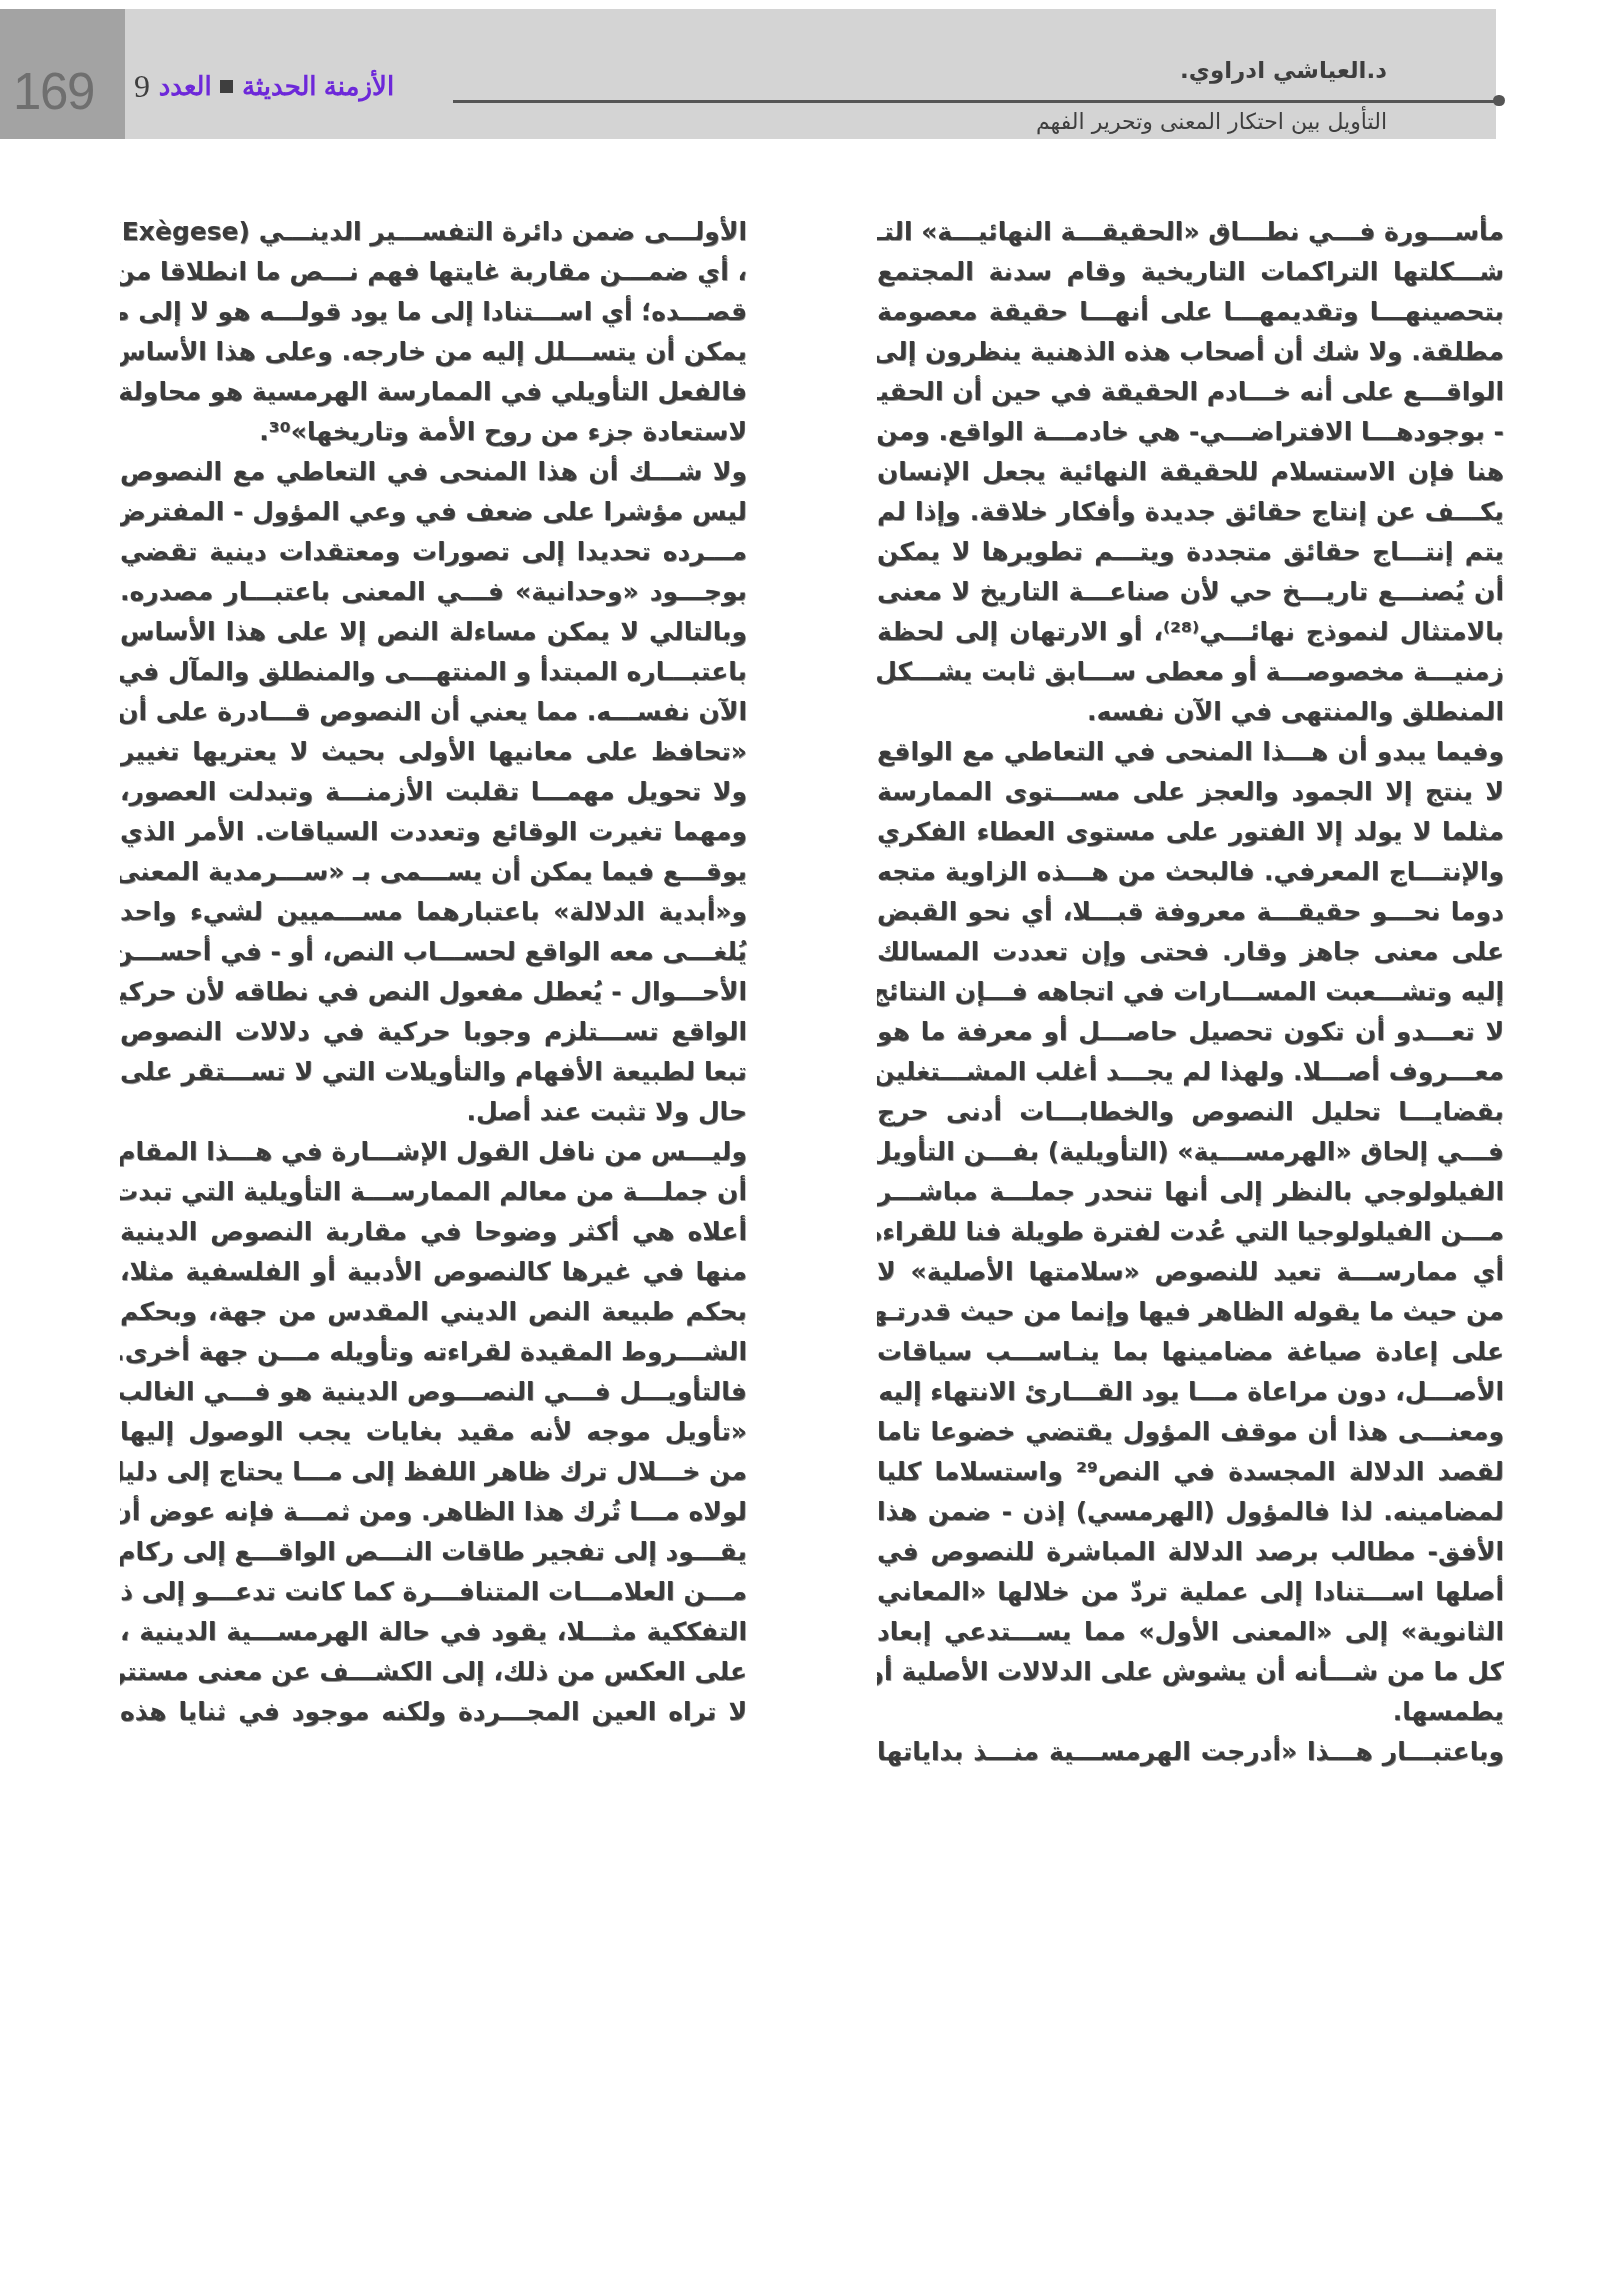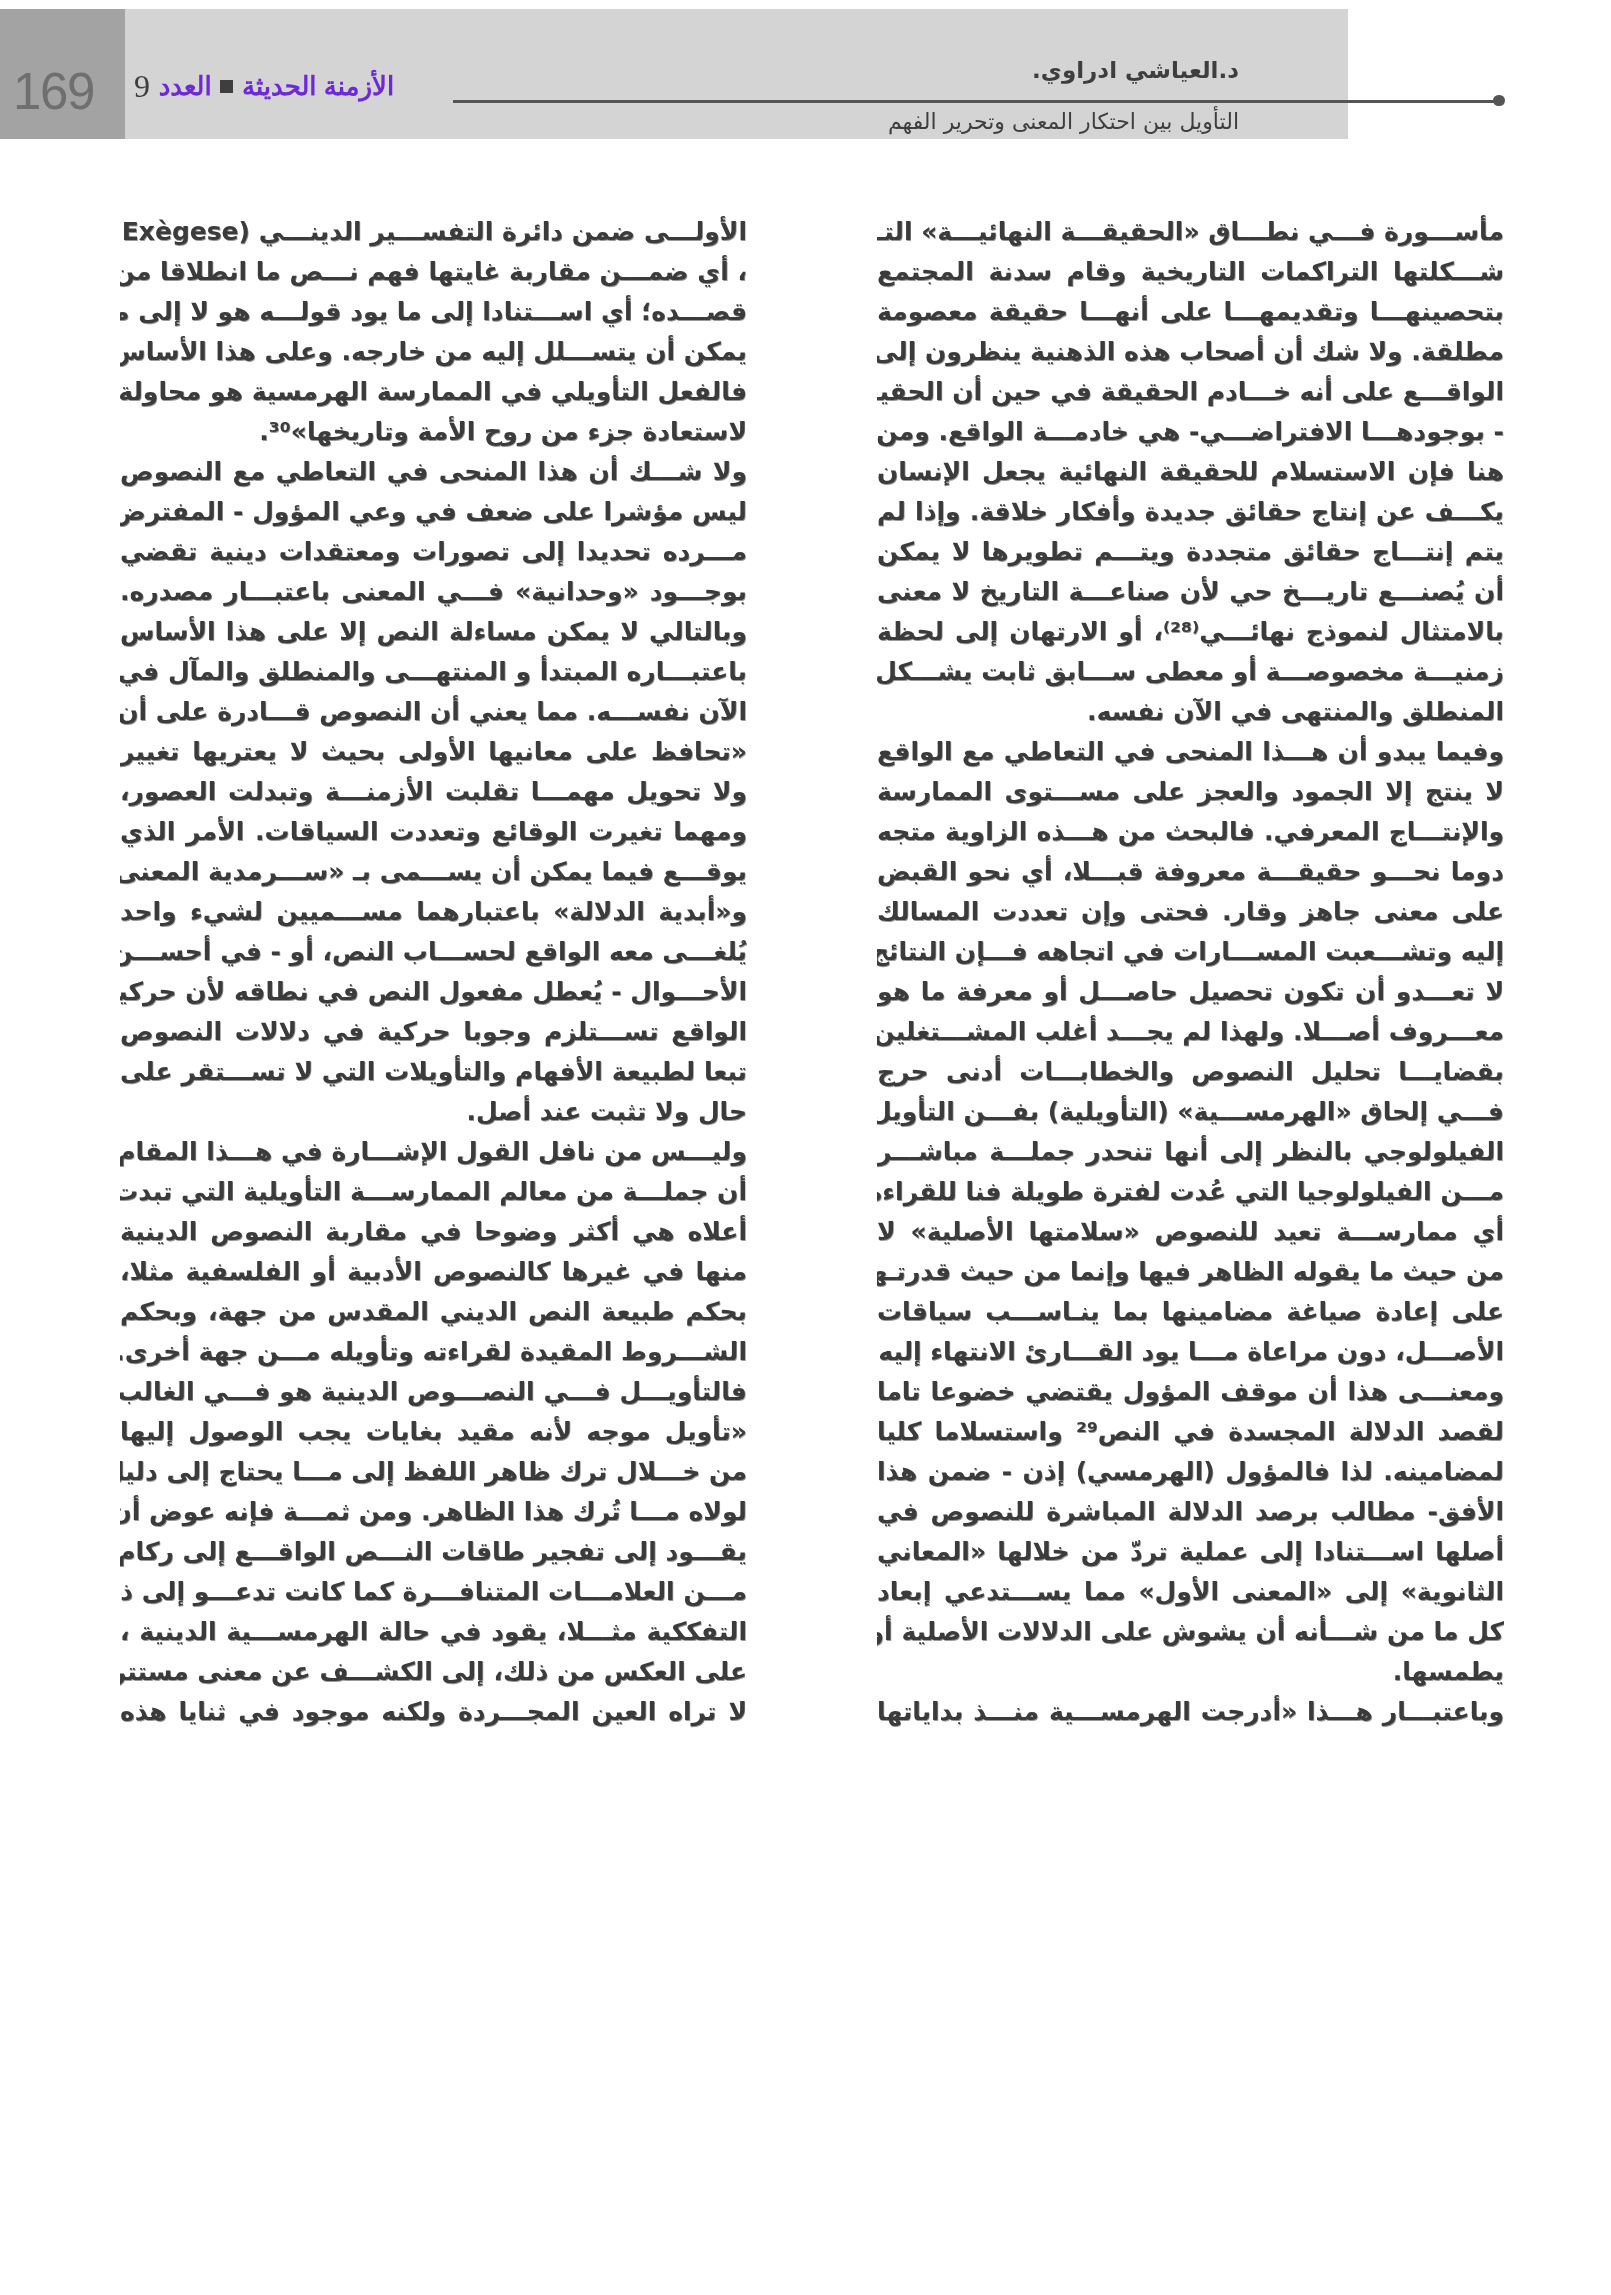--- a/index.html
+++ b/index.html
@@ -13,21 +13,21 @@
       position: relative;
       overflow: hidden;
       font-family: "DejaVu Sans", sans-serif;
       color: #3a3a3a;
     }
     
     .header-band {
       position: absolute;
       left: 0;
       top: 8.7px;
-      width: 1348px;
+      width: 1496px;
       height: 130px;
       background: #d4d4d4;
       direction: ltr;
     }
     .page-number-block {
       position: absolute;
       left: 0;
       top: 0;
       width: 125px;
       height: 130px;
@@ -169,20 +169,21 @@
     <span class="line">- بوجودهـــا الافتراضـــي- هي خادمـــة الواقع. ومن</span>
     <span class="line">هنا فإن الاستسلام للحقيقة النهائية يجعل الإنسان</span>
     <span class="line">يكـــف عن إنتاج حقائق جديدة وأفكار خلاقة. وإذا لم</span>
     <span class="line">يتم إنتـــاج حقائق متجددة ويتـــم تطويرها لا يمكن</span>
     <span class="line">أن يُصنـــع تاريـــخ حي لأن صناعـــة التاريخ لا معنى</span>
     <span class="line">بالامتثال لنموذج نهائـــي⁽²⁸⁾، أو الارتهان إلى لحظة</span>
     <span class="line">زمنيـــة مخصوصـــة أو معطى ســـابق ثابت يشـــكل</span>
     <span class="line last">المنطلق والمنتهى في الآن نفسه.</span>
     <span class="line">وفيما يبدو أن هـــذا المنحى في التعاطي مع الواقع</span>
     <span class="line">لا ينتج إلا الجمود والعجز على مســـتوى الممارسة</span>
+    <span class="line">مثلما لا يولد إلا الفتور على مستوى العطاء الفكري</span>
     <span class="line">والإنتـــاج المعرفي. فالبحث من هـــذه الزاوية متجه</span>
     <span class="line">دوما نحـــو حقيقـــة معروفة قبـــلا، أي نحو القبض</span>
     <span class="line">على معنى جاهز وقار.  فحتى  وإن تعددت المسالك</span>
     <span class="line">إليه وتشـــعبت المســـارات في اتجاهه فـــإن النتائج</span>
     <span class="line">لا تعـــدو أن تكون تحصيل حاصـــل أو معرفة ما هو</span>
     <span class="line">معـــروف أصـــلا. ولهذا لم يجـــد أغلب المشـــتغلين</span>
     <span class="line">بقضايـــا تحليل النصوص والخطابـــات أدنى حرج</span>
     <span class="line">فـــي إلحاق «الهرمســـية» (التأويلية) بفـــن التأويل</span>
     <span class="line">الفيلولوجي بالنظر إلى أنها تنحدر جملـــة مباشـــر</span>
     <span class="line">مـــن الفيلولوجيا التي عُدت لفترة طويلة فنا للقراءة؛</span>

